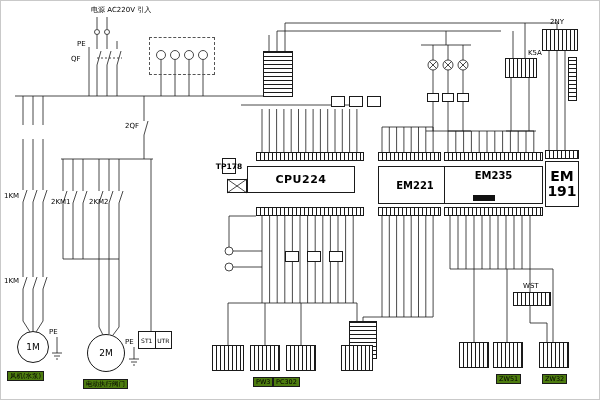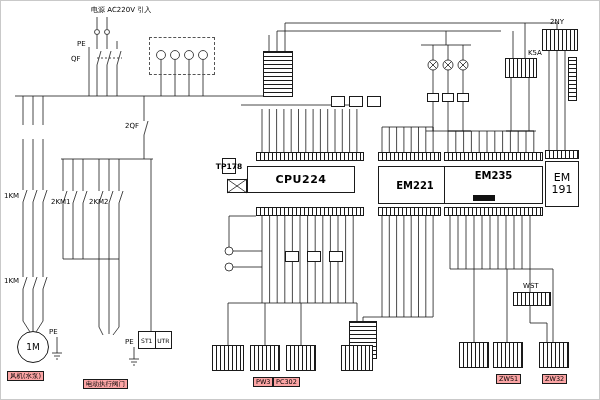--- a/index.html
+++ b/index.html
@@ -8,30 +8,30 @@
          border:1px solid #c9c9c9;box-sizing:border-box}
   .lbl{position:absolute;font-size:7px;line-height:1;white-space:nowrap}
   .box{position:absolute;border:1px solid #1a1a1a;background:#fff;box-sizing:border-box}
   .cbox{display:flex;align-items:center;justify-content:center}
   .hstrip{position:absolute;border:1px solid #1a1a1a;box-sizing:border-box;
           background:repeating-linear-gradient(90deg,#fff 0 3px,#1a1a1a 3px 4px)}
   .vstrip{position:absolute;border:1px solid #1a1a1a;box-sizing:border-box;
           background:repeating-linear-gradient(0deg,#fff 0 3px,#1a1a1a 3px 4px)}
   .circ{position:absolute;border:1px solid #1a1a1a;border-radius:50%;background:#fff;
         display:flex;align-items:center;justify-content:center;box-sizing:border-box;font-size:9px}
-  .tag{position:absolute;border:1px solid #1a1a1a;background:#fca5a5;font-size:6.5px;
+  .tag{position:absolute;border:1px solid #1a1a1a;background:#4d7c0f;font-size:6.5px;
        line-height:1.25;padding:0 2px;white-space:nowrap}
   .dashbox{position:absolute;border:1px dashed #555;box-sizing:border-box}
   .dip{position:absolute;background:#111;border:1px solid #111;box-sizing:border-box}
   svg{position:absolute;left:0;top:0}
   svg line,svg path{stroke:#1a1a1a;stroke-width:.8;fill:none}
   svg circle{stroke:#1a1a1a;stroke-width:.8;fill:#fff}
   .big{font-size:11px;font-weight:bold;letter-spacing:.5px}
   .mid{font-size:10px;font-weight:bold}
-  .sm2{font-size:11px;font-weight:normal;line-height:1.1;text-align:center}
+  .sm2{font-size:14px;font-weight:bold;line-height:1.1;text-align:center}
 </style>
 </head>
 <body>
 
 <div id="stage">
 
   <svg width="600" height="400">
 
     <g>
       <line x1="96" y1="16" x2="96" y2="28"></line>
@@ -287,20 +287,23 @@
   <div class="lbl" style="left:50px;top:198px">2KM1</div>
   <div class="lbl" style="left:88px;top:198px">2KM2</div>
   <div class="lbl" style="left:3px;top:277px">1KM</div>
 
   <div class="circ" style="left:16px;top:330px;width:32px;height:32px">
     <span>1M</span>
   </div>
   <div class="lbl" style="left:48px;top:328px">PE</div>
   <div class="tag" style="left:6px;top:370px">风机(水泵)</div>
 
+  <div class="circ" style="left:86px;top:333px;width:38px;height:38px">
+    <span>2M</span>
+  </div>
   <div class="lbl" style="left:124px;top:338px">PE</div>
   <div class="tag" style="left:82px;top:378px">电动执行阀门</div>
 
   <div class="box" style="left:137px;top:330px;width:34px;height:18px;display:flex">
     <span style="flex:1;border-right:1px solid #1a1a1a;font-size:6px;display:flex;align-items:center;justify-content:center">ST1</span>
     <span style="flex:1;font-size:6px;display:flex;align-items:center;justify-content:center">UTR</span>
   </div>
 
   <div class="box cbox" style="left:221px;top:157px;width:14px;height:16px;font-size:7.5px;font-weight:bold">
     <span>TP178</span>

